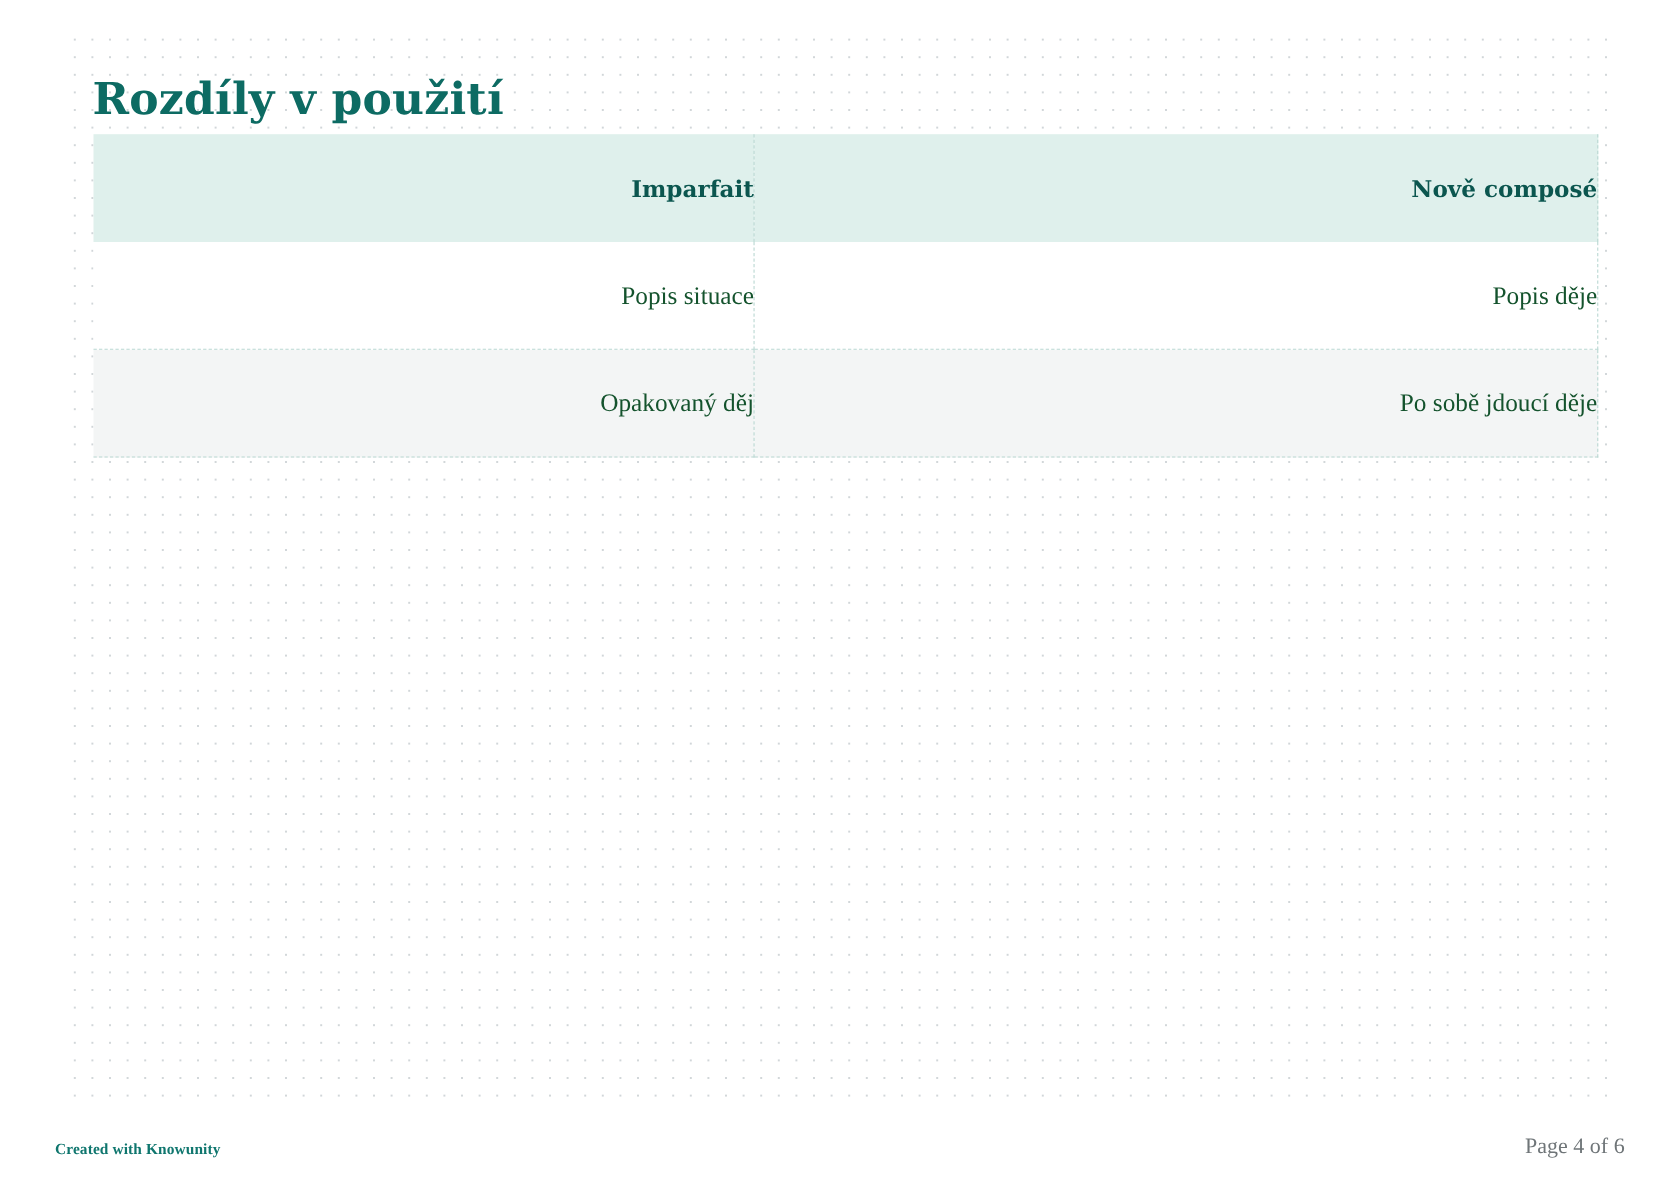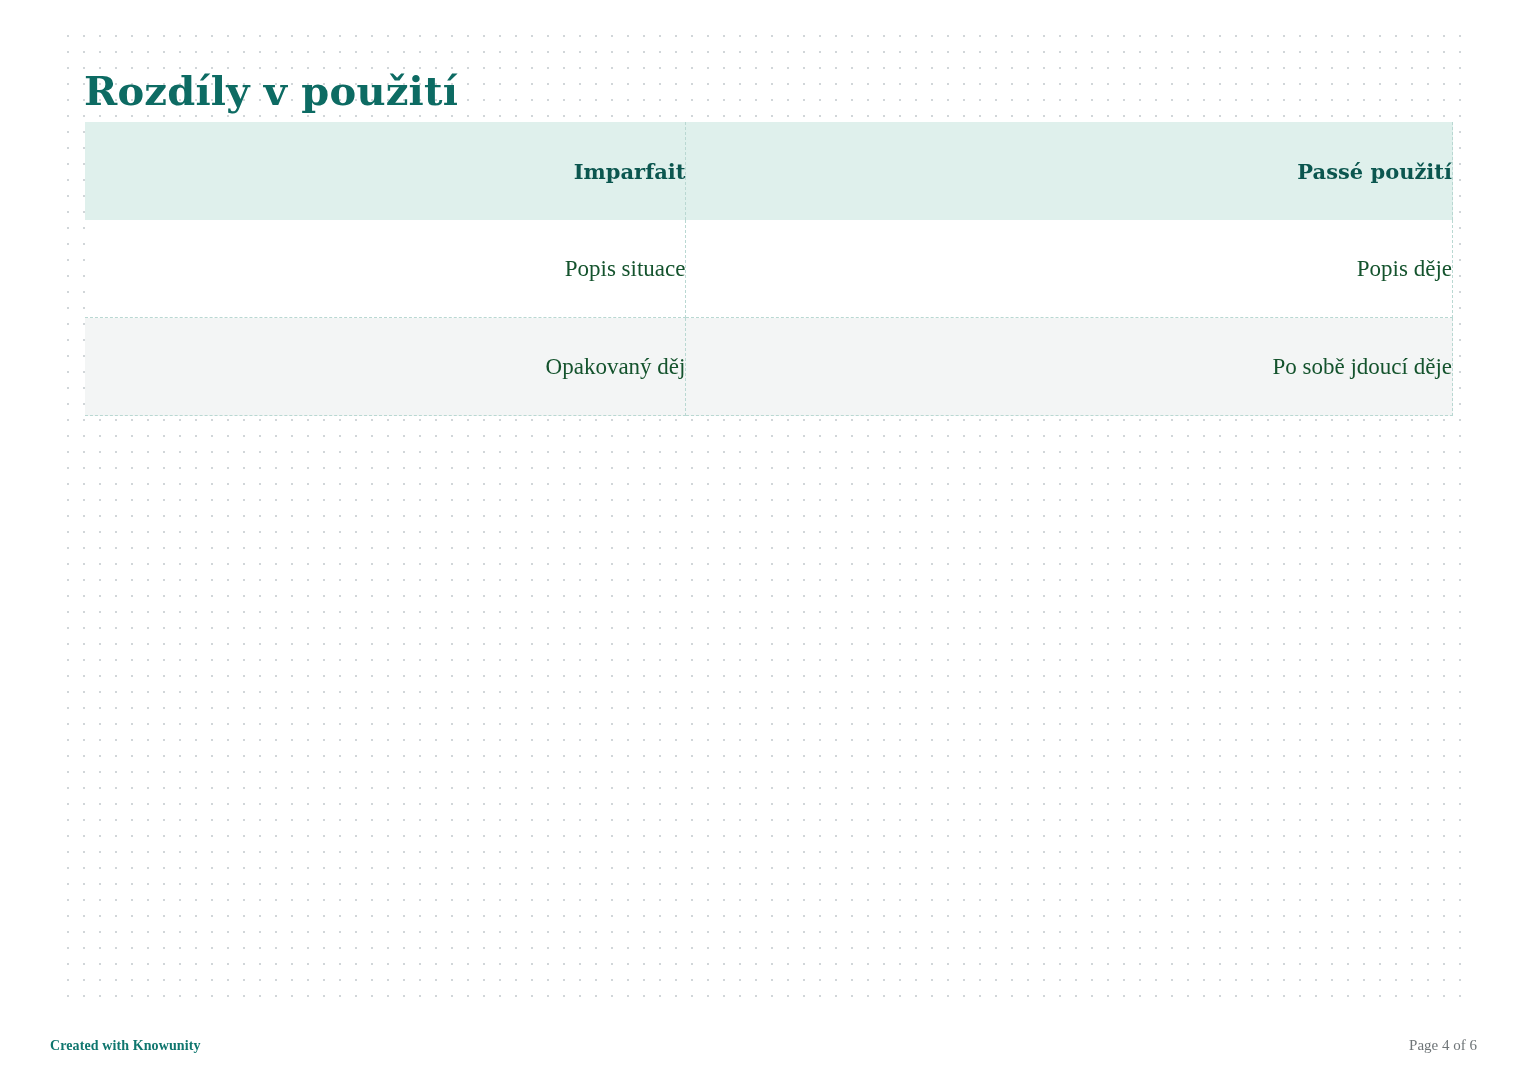--- a/index.html
+++ b/index.html
@@ -106,39 +106,39 @@
     font-size: 14px;
     color: #0f766e;
     letter-spacing: 0.1px;
   }
 
   .footer-right {
     position: absolute;
     right: 50px;
     bottom: 26px;
     font-family: "Liberation Serif", serif;
-    font-size: 15px;
+    font-size: 20px;
     color: #6f7578;
   }
 </style>
 </head>
 <body>
 
 <div class="page">
 
   <div class="dot-grid"></div>
 
   <h1 class="title">Rozdíly v použití</h1>
 
   <div class="table-wrap">
     <table class="cmp">
       <thead>
         <tr>
           <th class="col-1">Imparfait</th>
-          <th class="col-2">Passé použití</th>
+          <th class="col-2">Nově composé</th>
         </tr>
       </thead>
       <tbody>
         <tr>
           <td class="col-1">Popis situace</td>
           <td class="col-2">Popis děje</td>
         </tr>
         <tr class="alt">
           <td class="col-1">Opakovaný děj</td>
           <td class="col-2">Po sobě jdoucí děje</td>

